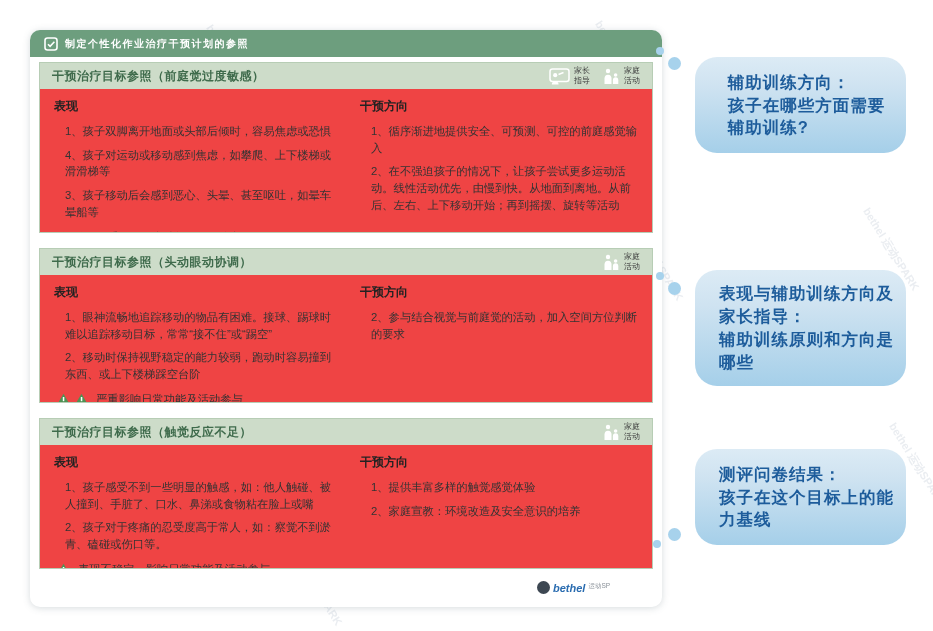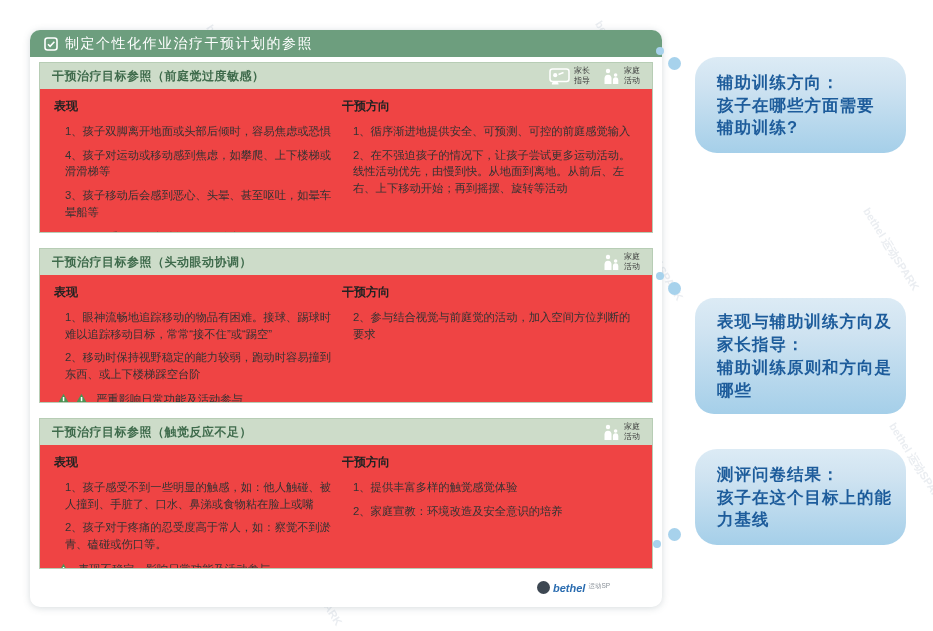--- a/index.html
+++ b/index.html
@@ -20,21 +20,21 @@
   .card{
     position:absolute;left:30px;top:30px;width:632px;height:577px;
     background:#ffffff;border-radius:10px;
     box-shadow:0 1px 7px rgba(90,110,120,0.25);
   }
   .card-header{
     height:27px;background:#6d9e7e;border-radius:10px 10px 0 0;
     display:flex;align-items:center;gap:7px;padding:0 14px;
   }
   .card-title{
-    color:#ffffff;font-size:14px;font-weight:normal;letter-spacing:1.5px;
+    color:#ffffff;font-size:10px;font-weight:bold;letter-spacing:1.5px;
   }
   .sections{padding:5px 9px 0 9px;}
   .section{
     border:1px solid #b7cdb5;background:#ef4444;overflow:hidden;
     box-sizing:border-box;margin-bottom:15px;
   }
   .section.s1{height:171px;}
   .section.s2{height:155px;}
   .section.s3{height:151px;}
   .section-header{
@@ -43,43 +43,43 @@
   }
   .section-title{
     color:#3f6b4c;font-size:12px;font-weight:bold;letter-spacing:0.5px;flex:1;
   }
   .badges{display:flex;gap:12px;align-items:flex-end;}
   .badge{display:flex;align-items:center;gap:4px;}
   .badge-label{
     font-size:8px;color:#3c3c3c;line-height:1.2;white-space:pre-line;
   }
   .section-body{
-    display:flex;padding:7px 14px 8px 14px;
+    display:flex;gap:18px;padding:7px 14px 8px 14px;
   }
   .col-performance{width:288px;flex:none;}
   .col-intervention{flex:1;min-width:0;}
   .col-heading{
     font-size:12px;font-weight:bold;color:#222;margin:2px 0 8px 0;
   }
   .item{
     font-size:11.3px;color:#333;line-height:1.48;margin:0 0 7px 11px;
   }
   .warning{
     display:flex;align-items:center;gap:3px;margin:9px 0 0 2px;
   }
   .warn-text{font-size:11.3px;color:#333;margin-left:4px;font-family:Liberation Serif, serif;}
   
   .note{
     position:absolute;left:695px;width:211px;box-sizing:border-box;
     border-radius:22px;
     background:linear-gradient(180deg,#dcebf5 0%,#cfe3f1 30%,#a5cfe9 100%);
-    display:flex;align-items:center;padding:12px 10px 12px 22px;
+    display:flex;align-items:center;padding:12px 10px 12px 22px;justify-content:center;
   }
   .note-1{top:57px;height:96px;}
-  .note-2{top:298px;height:116px;border-radius:19px;}
+  .note-2{top:270px;height:116px;}
   .note-3{top:449px;height:96px;}
   .note-text{
     font-size:16.5px;font-weight:bold;color:#1d5c9b;
     line-height:1.38;letter-spacing:1px;white-space:pre-line;
   }
   .dot{position:absolute;border-radius:50%;background:#a7d2ec;}
   
   .logo{
     position:absolute;left:507px;top:551px;
     display:flex;align-items:center;gap:3px;

